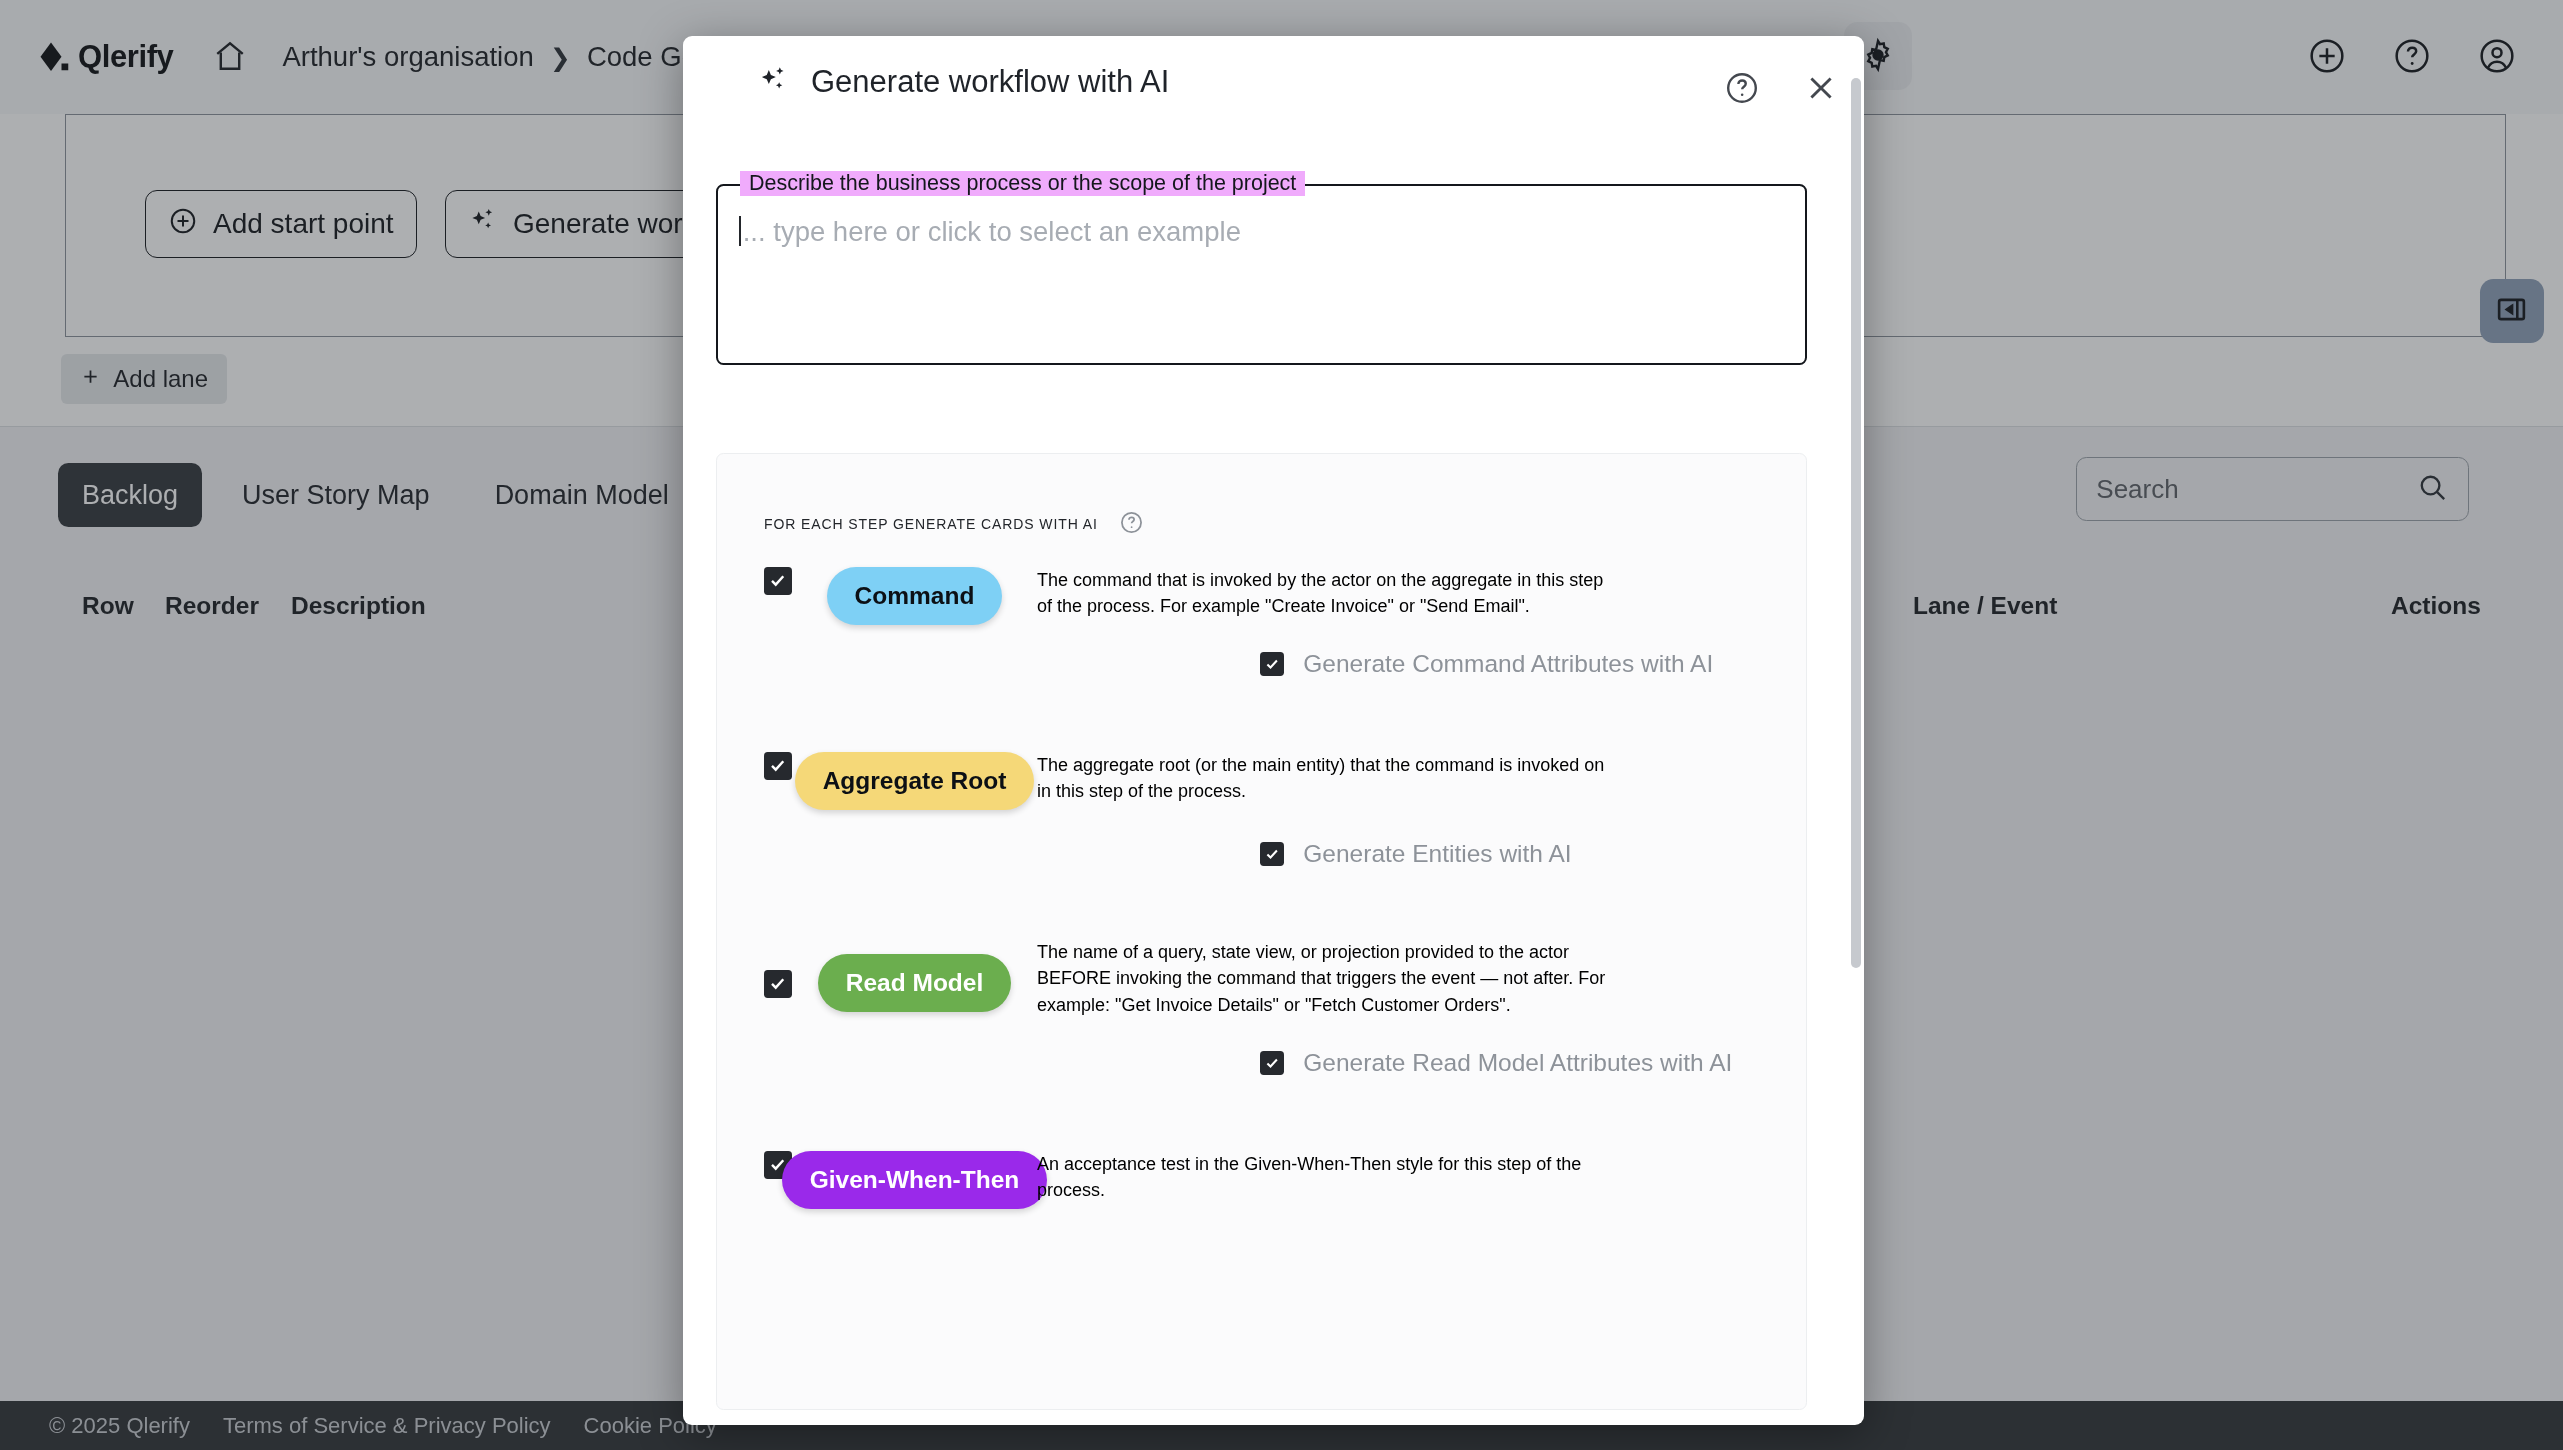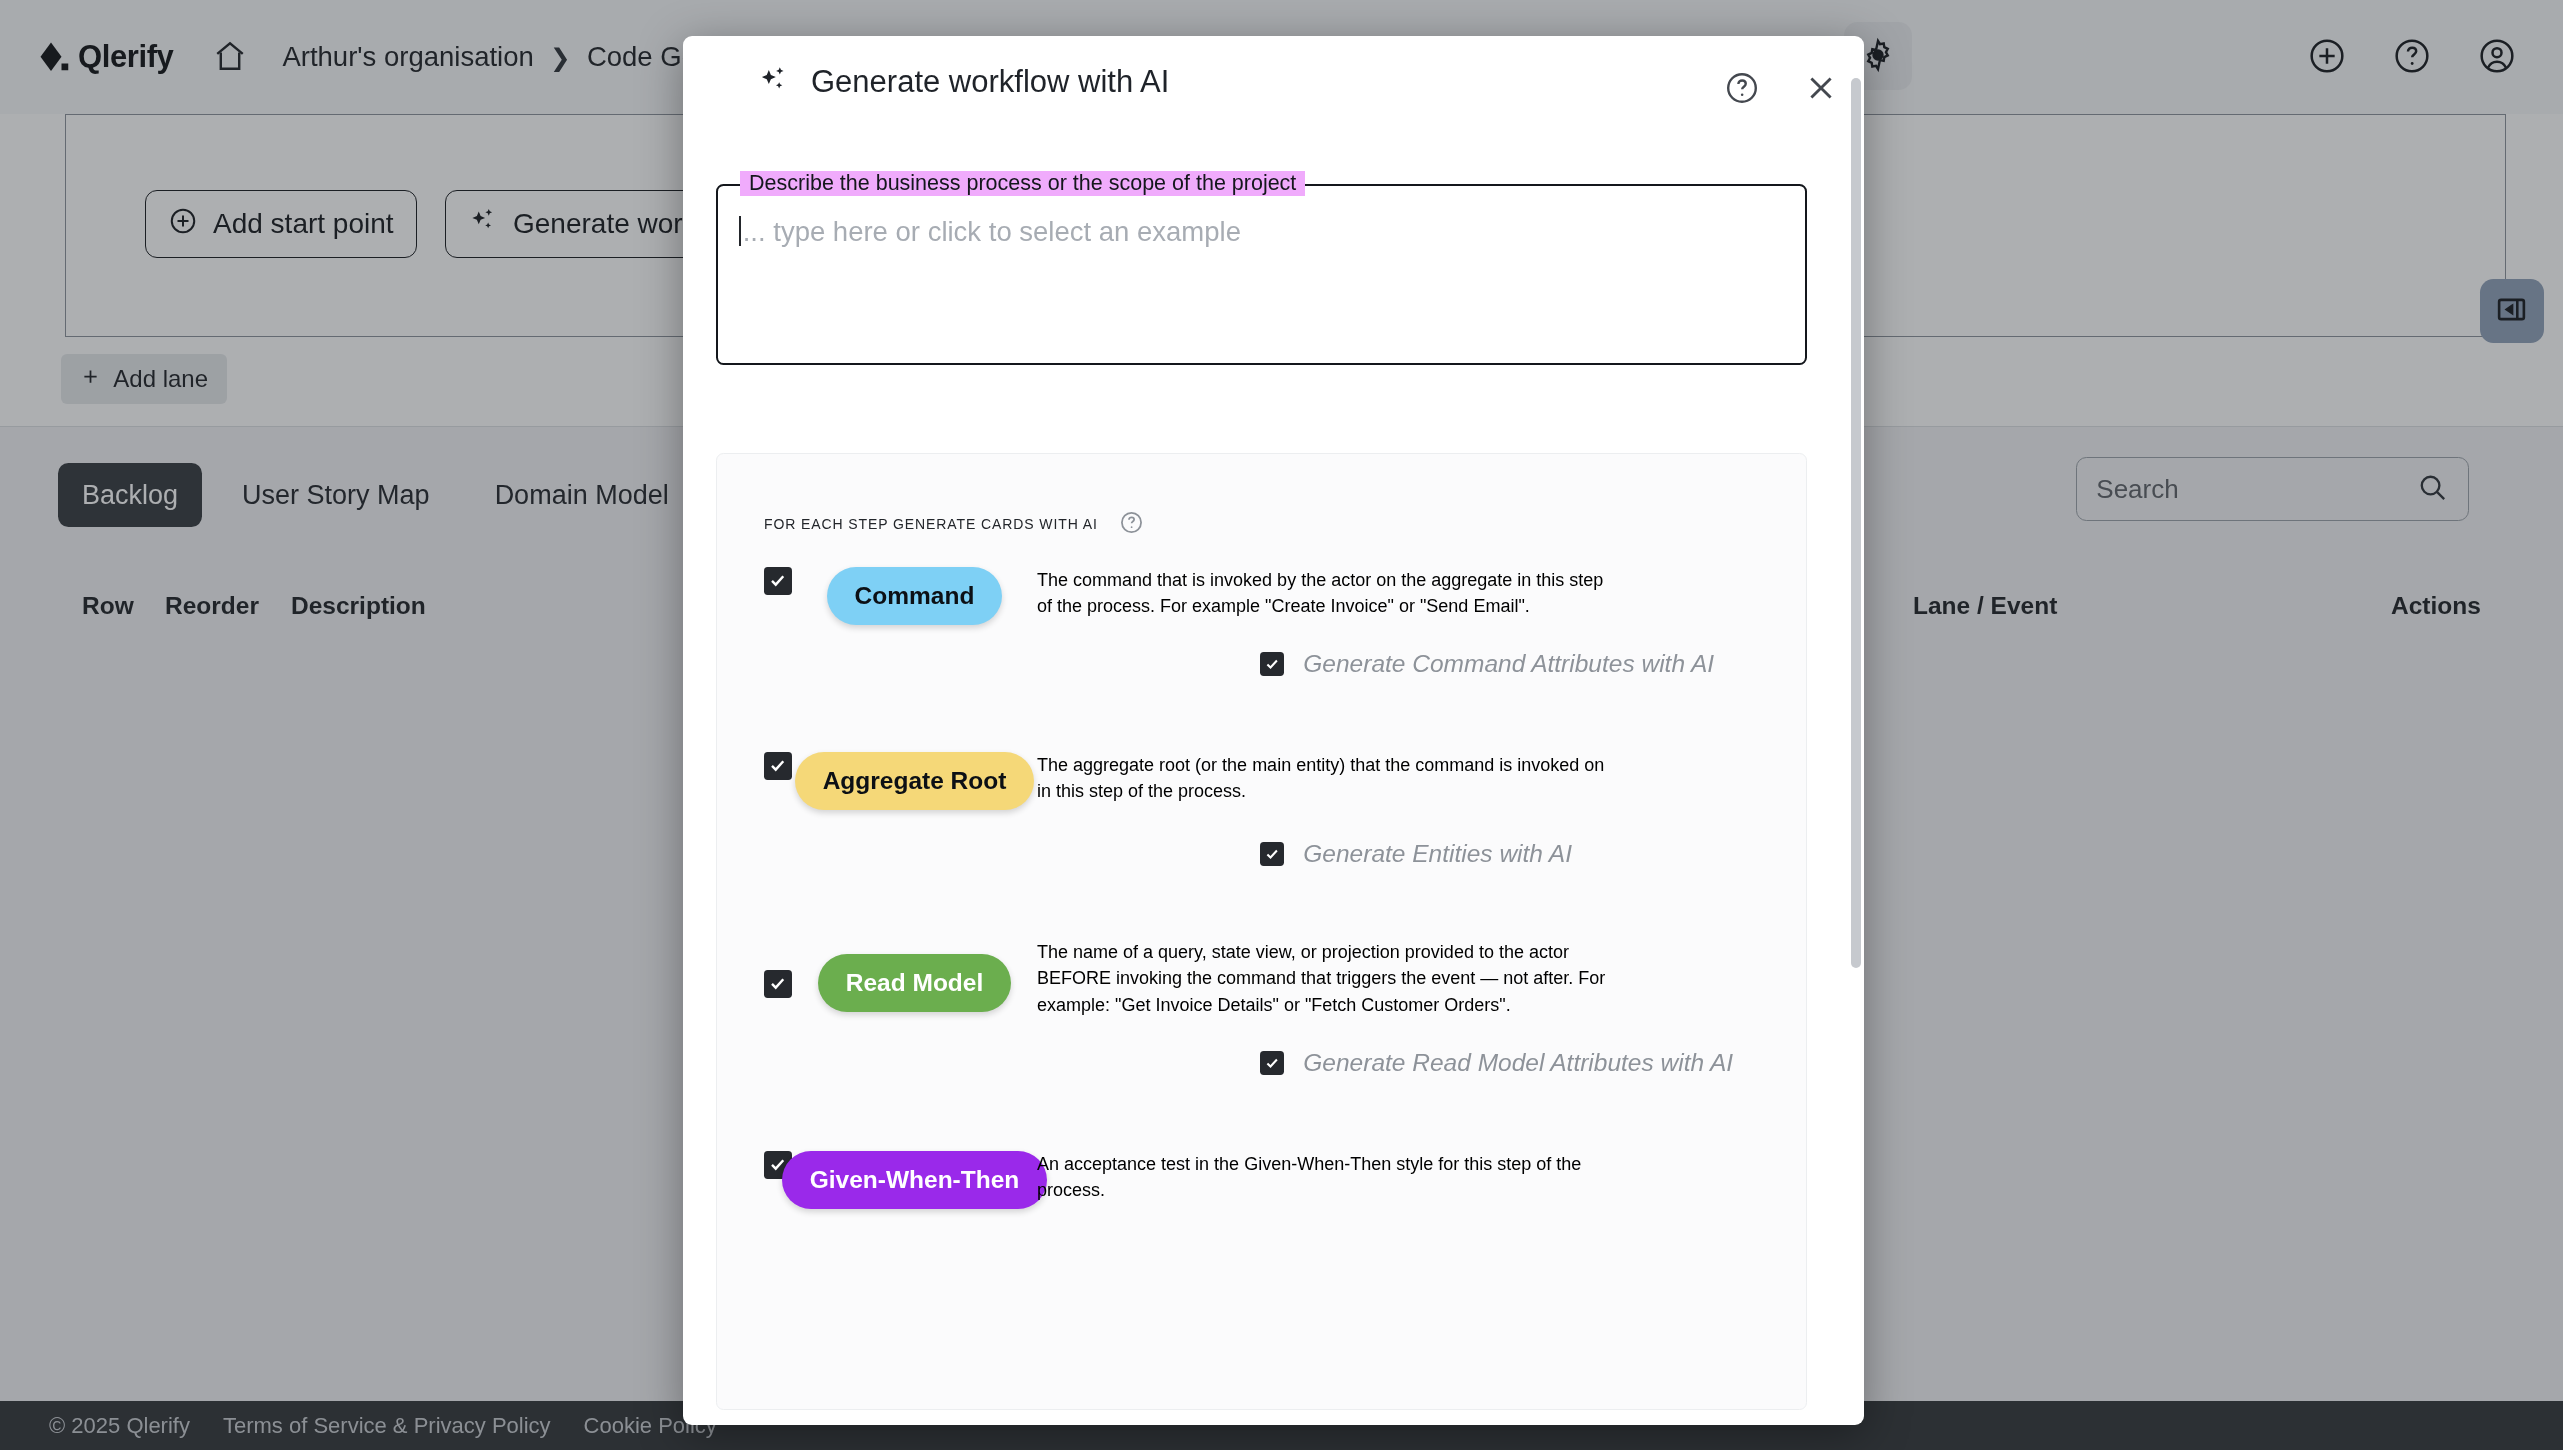--- a/index.html
+++ b/index.html
@@ -243,21 +243,21 @@
     white-space: nowrap;
   }
   .desc {
     font-size: 18px; line-height: 1.46; color: #000000;
     width: 586px; flex: 0 0 auto;
   }
   .subrow {
     display: flex; align-items: center; gap: 19.3px;
     padding-left: 543px;
   }
-  .sub-label { font-size: 24.5px; color: #8d9299; font-style: italic; }
+  .sub-label { font-size: 24.5px; color: #8d9299; }
 
   .scrollbar {
     position: absolute; right: 3px; top: 42px;
     width: 10.4px; height: 890px;
     border-radius: 5.2px;
     background: transparent;
     z-index: 70;
   }
   .scroll-thumb {
     position: absolute; right: 0; top: 0;

